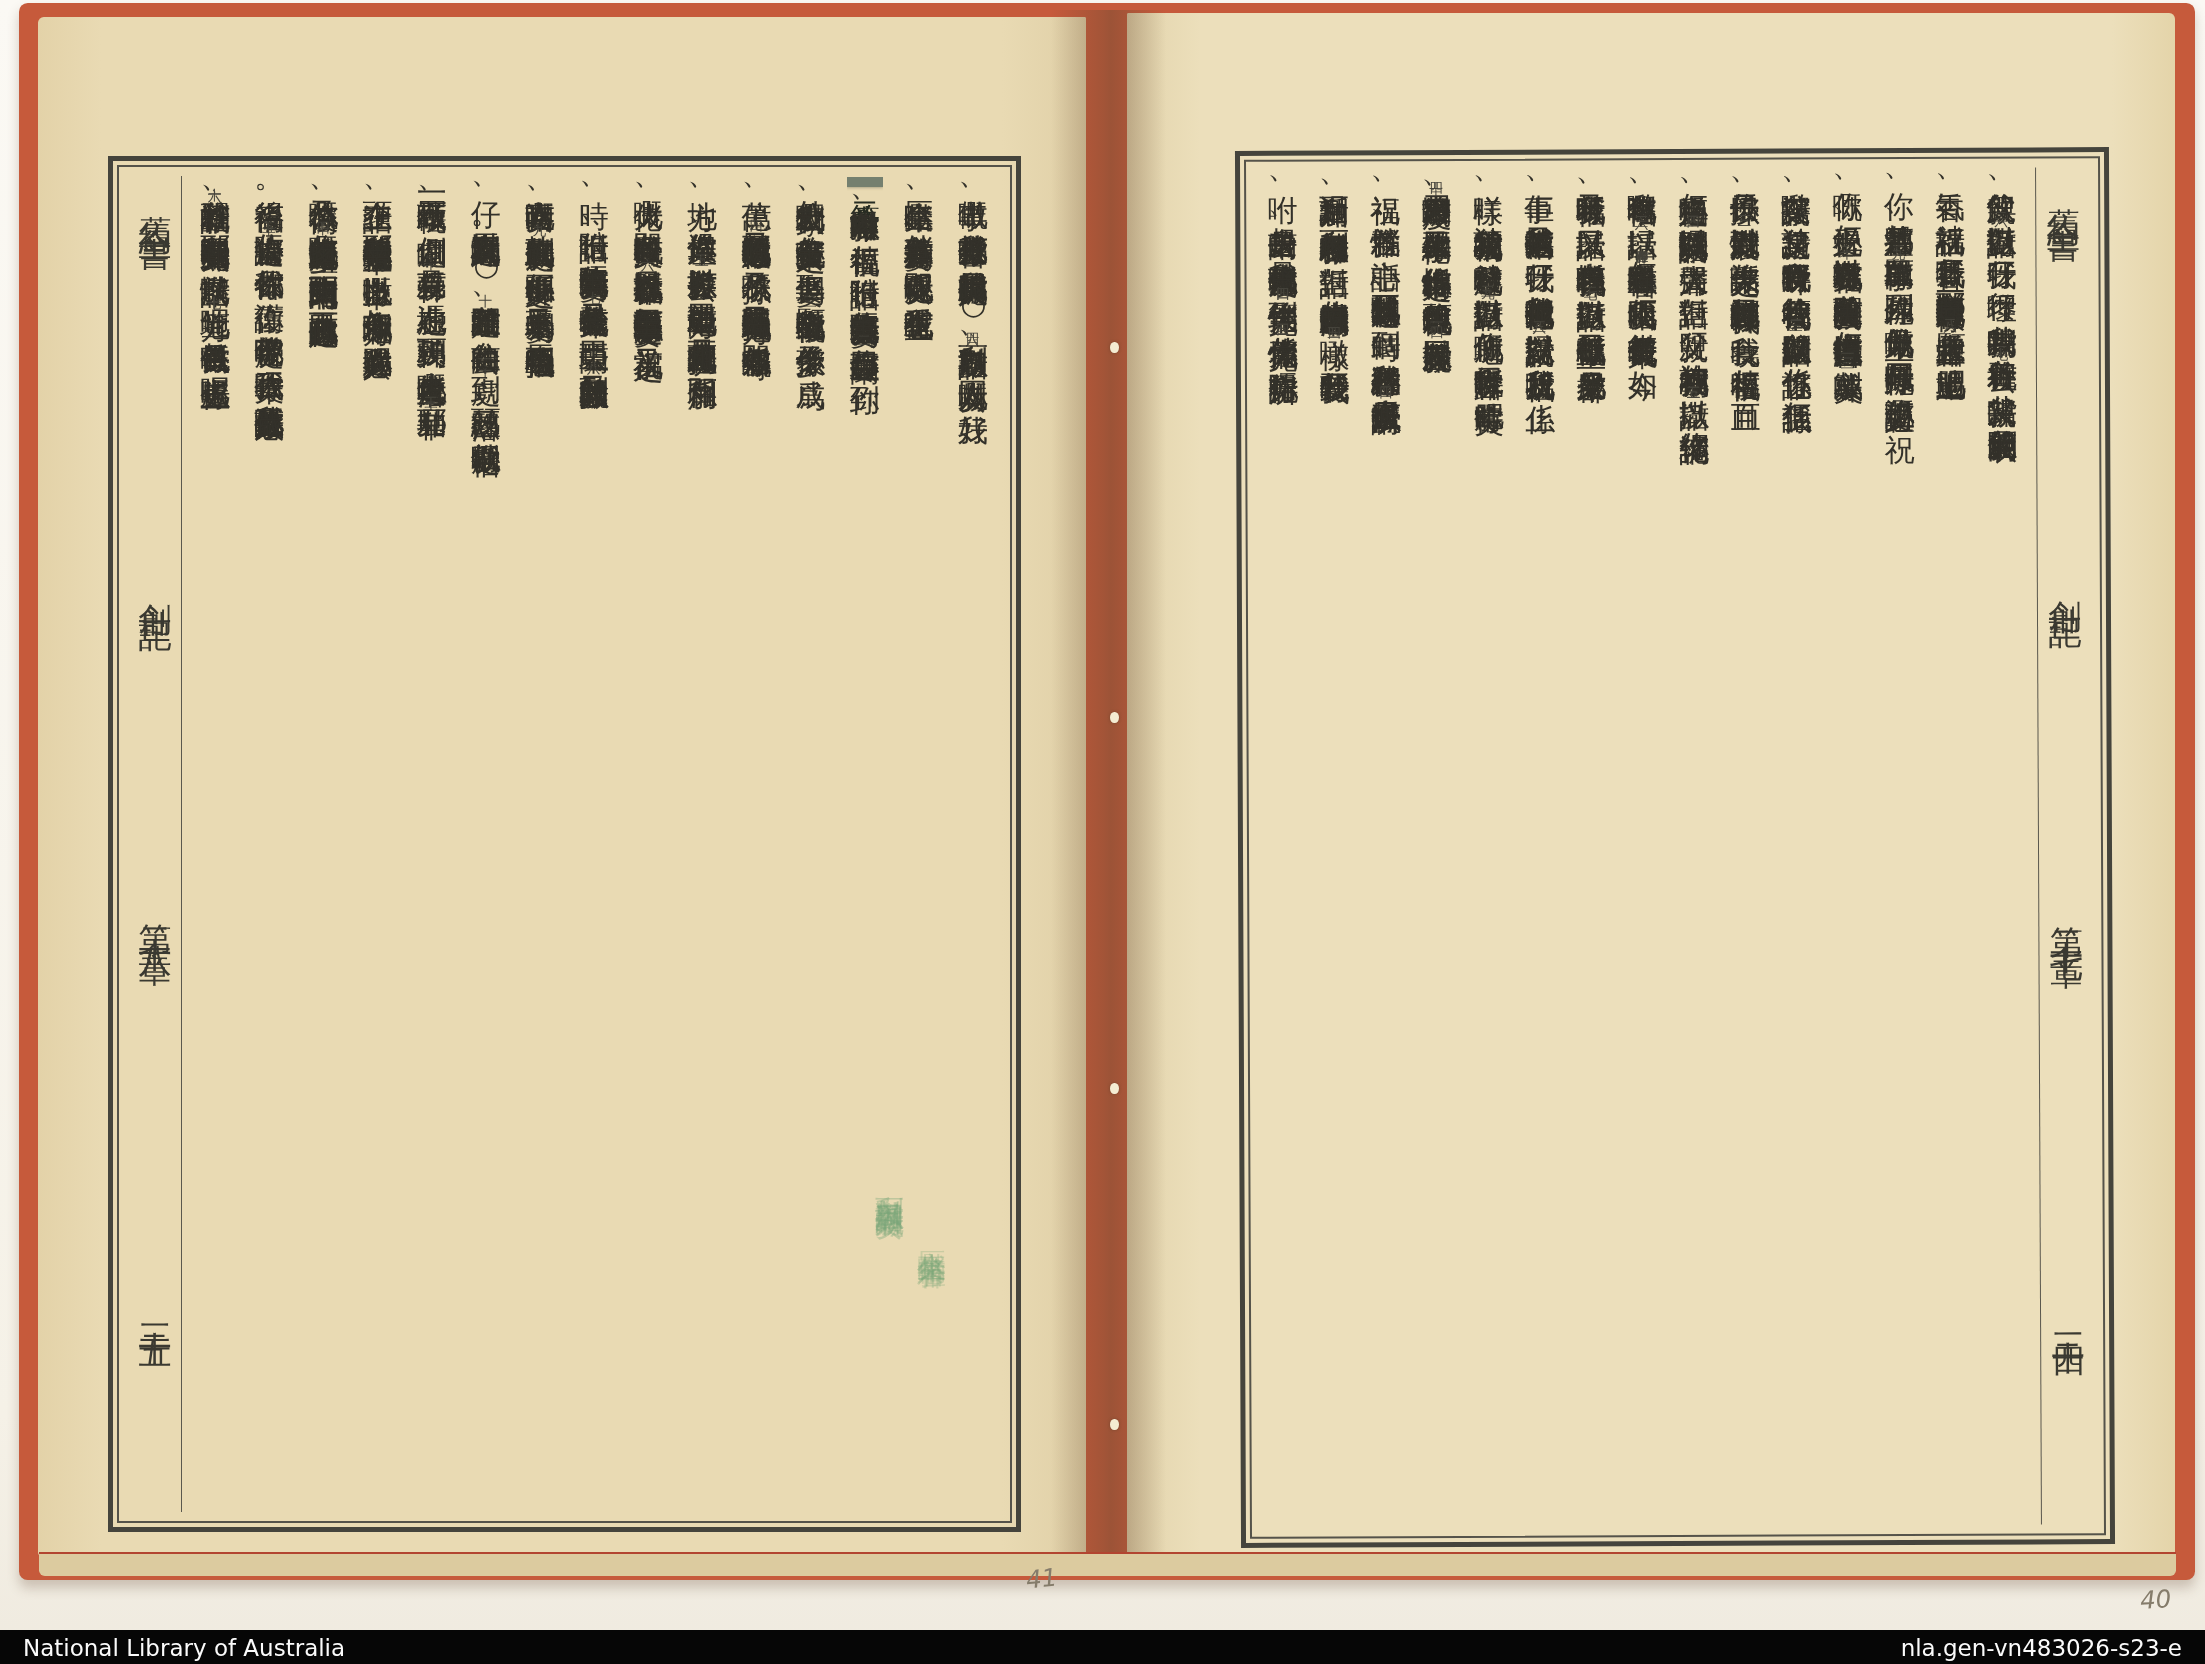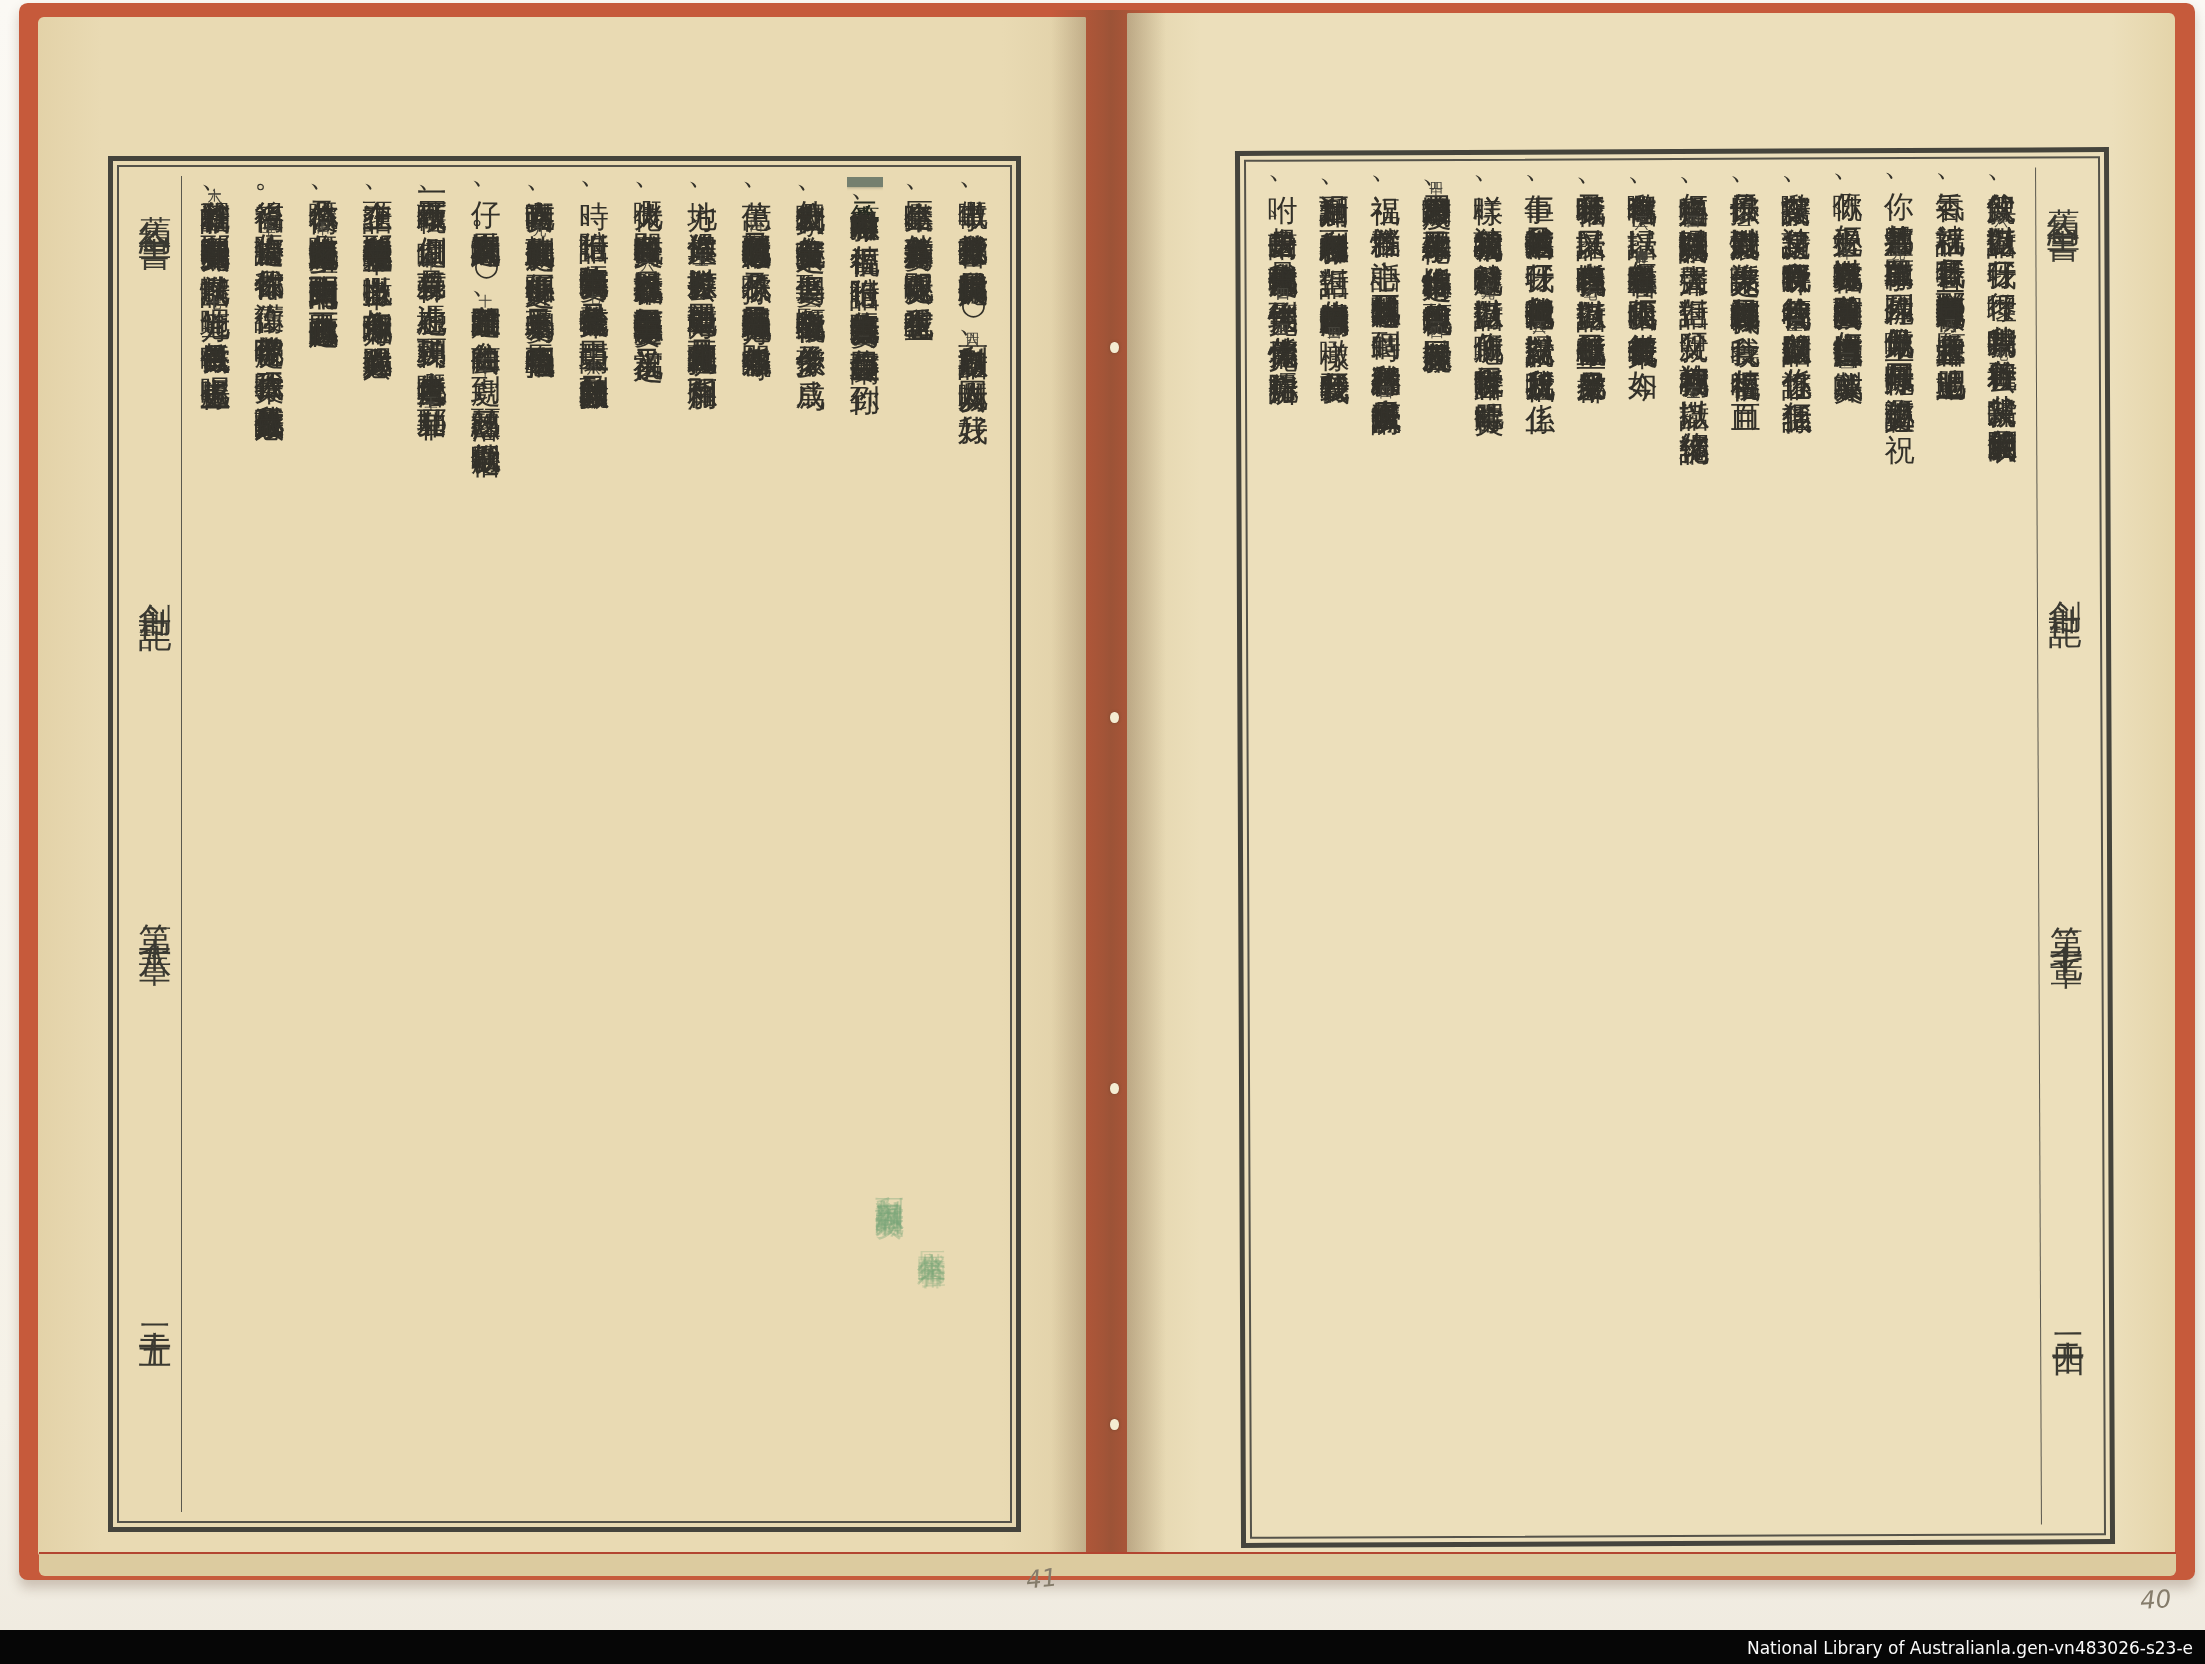--- a/index.html
+++ b/index.html
@@ -46,21 +46,21 @@
   #ghost-1{left:870px;top:1173px;height:318px;overflow:hidden;}
   #ghost-2{left:912px;top:1227px;height:245px;overflow:hidden;color:rgba(120,165,120,.28);}
 
   
   .pencil{position:absolute;color:#857c6b;font-style:italic;font-size:24.5px;}
   #pencil-left{left:1026px;top:1564px;transform:rotate(-6deg);}
   #pencil-right{left:2140px;top:1585px;transform:rotate(-4deg);}
 
   
   #bottom-bar{position:absolute;left:0;right:0;bottom:0;height:35px;background:#060606;color:#fbfbfb;
-              display:flex;justify-content:flex-end;align-items:center;padding:0 12px;font-size:17px;}
+              display:flex;justify-content:space-between;align-items:center;padding:0 23px;font-size:23px;}
 </style>
 </head>
 <body>
 
 <div id="stage">
 
   <div id="book">
     <div class="page" id="page-left-paper"></div>
     <div class="page" id="page-right-paper"></div>
     <div id="spine"></div>

